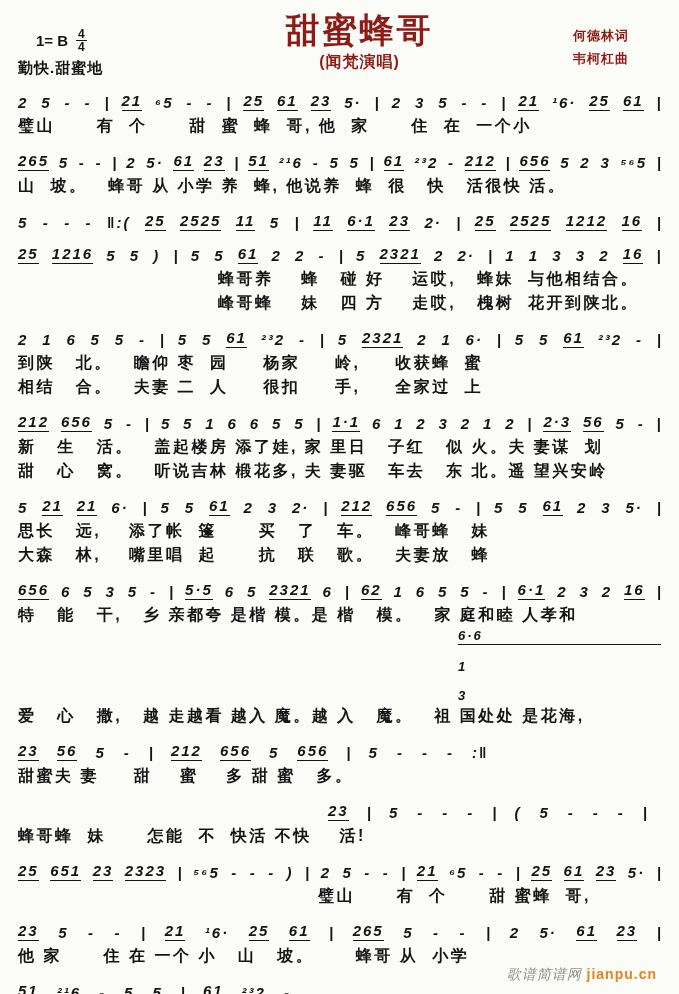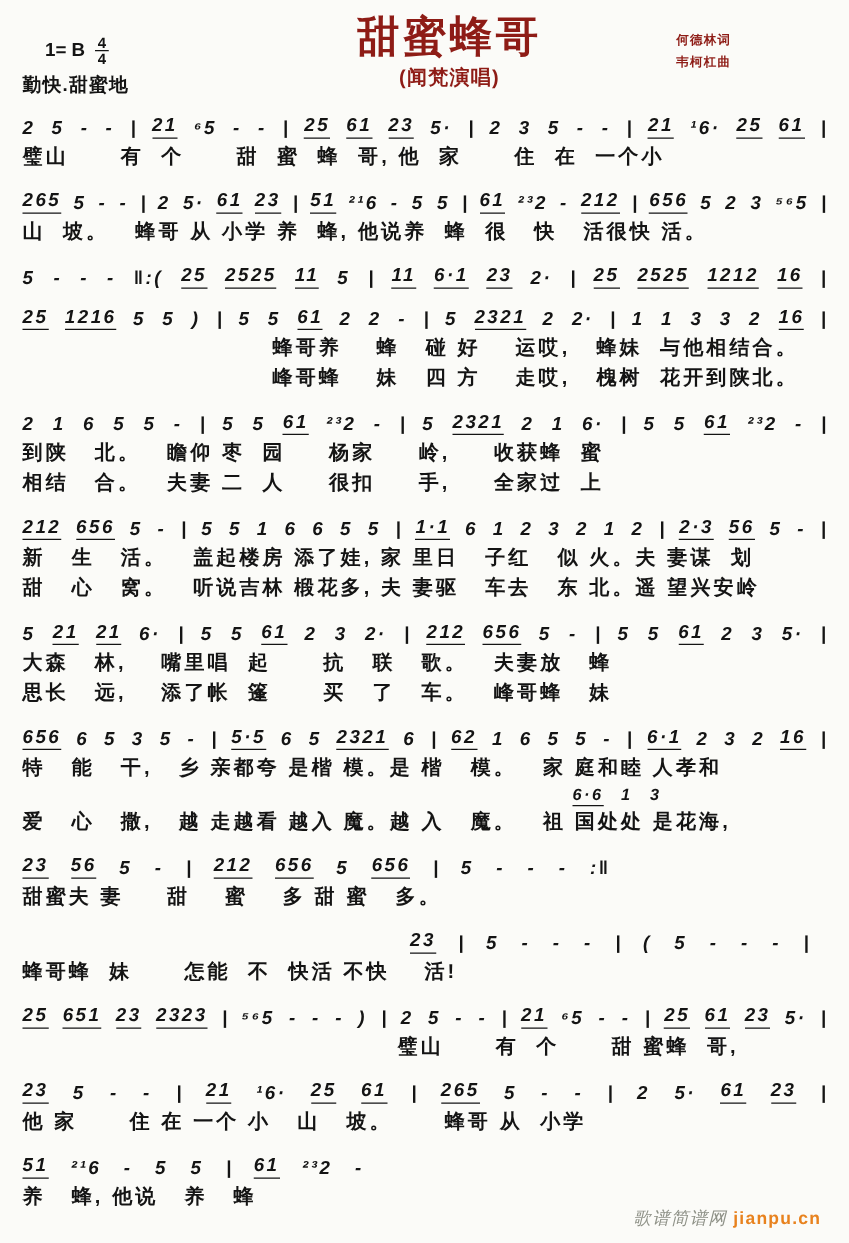--- a/index.html
+++ b/index.html
@@ -23,40 +23,40 @@
   .hdr{display:grid;grid-template-columns:160px 1fr 120px;align-items:start;margin-bottom:10px;}
   .hdr-left{padding-top:16px;font-weight:bold;font-size:15px;}
   .key-row{display:flex;align-items:center;gap:8px;padding-left:18px;}
   .ts{display:inline-flex;flex-direction:column;align-items:center;line-height:1.02;font-size:12px;font-weight:bold;}
   .ts .ts-bottom{border-top:1.4px solid var(--ink);padding:0 2px;}
   .ts .ts-top{padding:0 2px;}
   .tempo{margin-top:6px;font-size:15px;letter-spacing:1px;}
   .hdr-center{text-align:center;}
   .song-title{margin:0;font-size:34px;line-height:1.1;color:var(--red);letter-spacing:3px;font-weight:bold;}
   .performer{margin-top:3px;font-size:16px;color:var(--red);font-weight:bold;letter-spacing:1px;}
-  .hdr-right{padding-top:12px;text-align:left;color:var(--red);font-weight:bold;font-size:10px;line-height:1.8;letter-spacing:1px;}
+  .hdr-right{padding-top:12px;text-align:center;color:var(--red);font-weight:bold;font-size:13px;line-height:1.8;letter-spacing:1px;}
 
   
   .system{margin-bottom:3px;}
   .notation{
     display:flex;justify-content:space-between;align-items:flex-end;
     font-size:15px;font-weight:bold;font-style:italic;
     margin:13px 0 3px 0;min-height:20px;
   }
   .notation.nospread{justify-content:flex-start;gap:18px;}
   .tok{white-space:nowrap;letter-spacing:2px;}
   .tok.beam{border-bottom:1.6px solid var(--ink);padding-bottom:1px;}
   .tok.bar{letter-spacing:0;}
   .lyric{
     font-size:16px;font-weight:bold;white-space:pre;
     letter-spacing:2.5px;line-height:1.5;
   }
   .extra-notation{
     font-size:13px;font-weight:bold;font-style:italic;letter-spacing:3px;
-    display:flex;gap:14px;margin:1px 0;
+    display:flex;gap:14px;margin:1px 0;flex-direction:column;
   }
   .extra-notation .tok.beam{border-bottom:1.4px solid var(--ink);}
 
   
   .wm{position:absolute;right:22px;bottom:10px;font-size:14px;letter-spacing:1px;}
   .wm-name{color:var(--wm-gray);font-style:italic;}
   .wm-url{color:var(--wm-orange);font-weight:bold;}
 </style>
 </head>
 <body>
@@ -287,22 +287,22 @@
           <span class="tok">-</span>
           <span class="tok bar">|</span>
           <span class="tok">5</span>
           <span class="tok">5</span>
           <span class="tok beam">61</span>
           <span class="tok">2</span>
           <span class="tok">3</span>
           <span class="tok">5·</span>
           <span class="tok bar">|</span>
         </div>
+        <div class="lyric">思长   远,    添了帐  篷      买   了   车。   峰哥蜂   妹</div>
         <div class="lyric">大森   林,    嘴里唱  起      抗   联   歌。   夫妻放   蜂</div>
-        <div class="lyric">思长   远,    添了帐  篷      买   了   车。   峰哥蜂   妹</div>
       </div>
       <div class="system">
         <div class="notation">
           <span class="tok beam">656</span>
           <span class="tok">6</span>
           <span class="tok">5</span>
           <span class="tok">3</span>
           <span class="tok">5</span>
           <span class="tok">-</span>
           <span class="tok bar">|</span>

